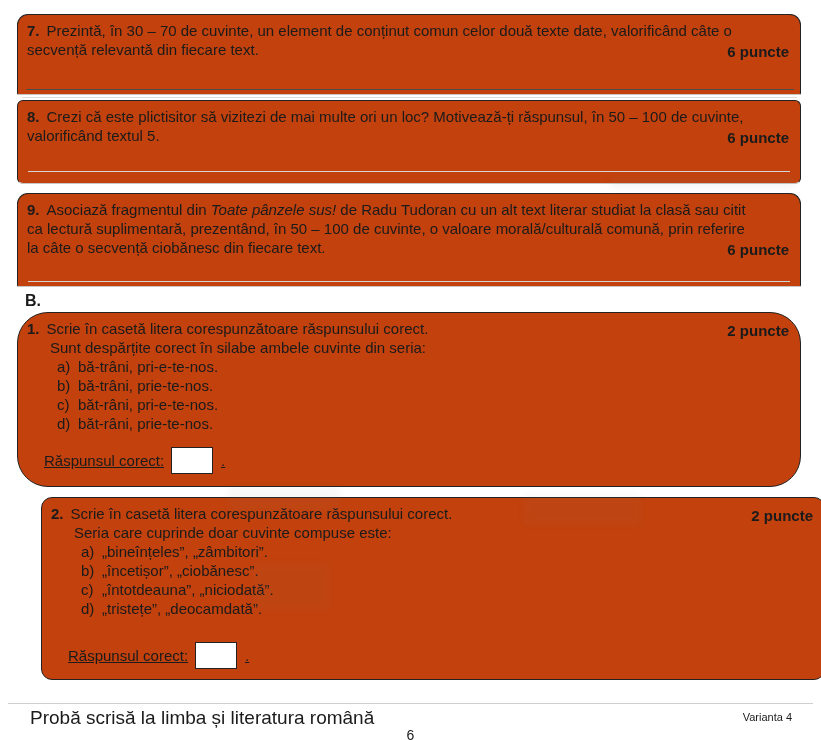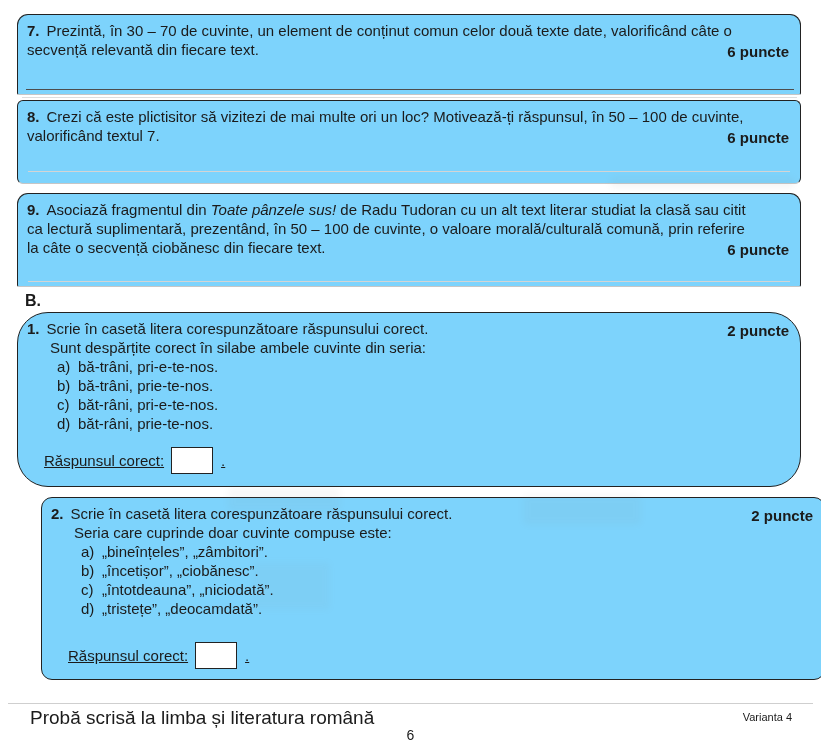--- a/index.html
+++ b/index.html
@@ -4,21 +4,21 @@
 <style>
   html,body{margin:0;padding:0;}
   body{
     width:821px;height:740px;position:relative;overflow:hidden;
     background:#ffffff;color:#1b1b1b;
     font-family:"Liberation Sans", sans-serif;
     font-size:15px;line-height:19px;
   }
   .qbox{
     position:absolute;left:17px;width:784px;box-sizing:border-box;
-    background:#7dd3fc;border:1.8px solid #222;border-radius:11px;
+    background:#c2410c;border:1.8px solid #222;border-radius:11px;
   }
   .qbox.open-bottom{
     border-bottom:1.6px solid #c6c6c6;
     border-bottom-left-radius:2px;border-bottom-right-radius:2px;
   }
   #box7{top:14px;height:81px;}
   #box8{top:100px;height:84px;border-radius:6px;}
   #box9{top:193px;height:94px;}
   #boxb1{top:312px;height:175px;border-radius:31px;}
   #boxb2{top:497px;height:183px;margin-left:24px;}
@@ -83,21 +83,21 @@
     <span>secvență relevantă din fiecare text.</span>
   </div>
   <span class="points">6 puncte</span>
   <div class="answer-line"></div>
 </div>
 <div class="ghost-line"></div>
 
 <div class="qbox open-bottom" id="box8">
   <div class="qtext">
     <span class="qnum">8.</span><span>Crezi că este plictisitor să vizitezi de mai multe ori un loc? Motivează-ți răspunsul, în 50 – 100 de cuvinte,</span><br>
-    <span>valorificând textul 7.</span>
+    <span>valorificând textul 5.</span>
   </div>
   <span class="points">6 puncte</span>
   <div class="faint-line"></div>
 </div>
 
 <div class="qbox open-bottom" id="box9">
   <div class="qtext">
     <span class="qnum">9.</span><span>Asociază fragmentul din </span><span class="italic">Toate pânzele sus!</span><span> de Radu Tudoran cu un alt text literar studiat la clasă sau citit</span><br>
     <span>ca lectură suplimentară, prezentând, în 50 – 100 de cuvinte, o valoare morală/culturală comună, prin referire</span><br>
     <span>la câte o secvență ciobănesc din fiecare text.</span>

